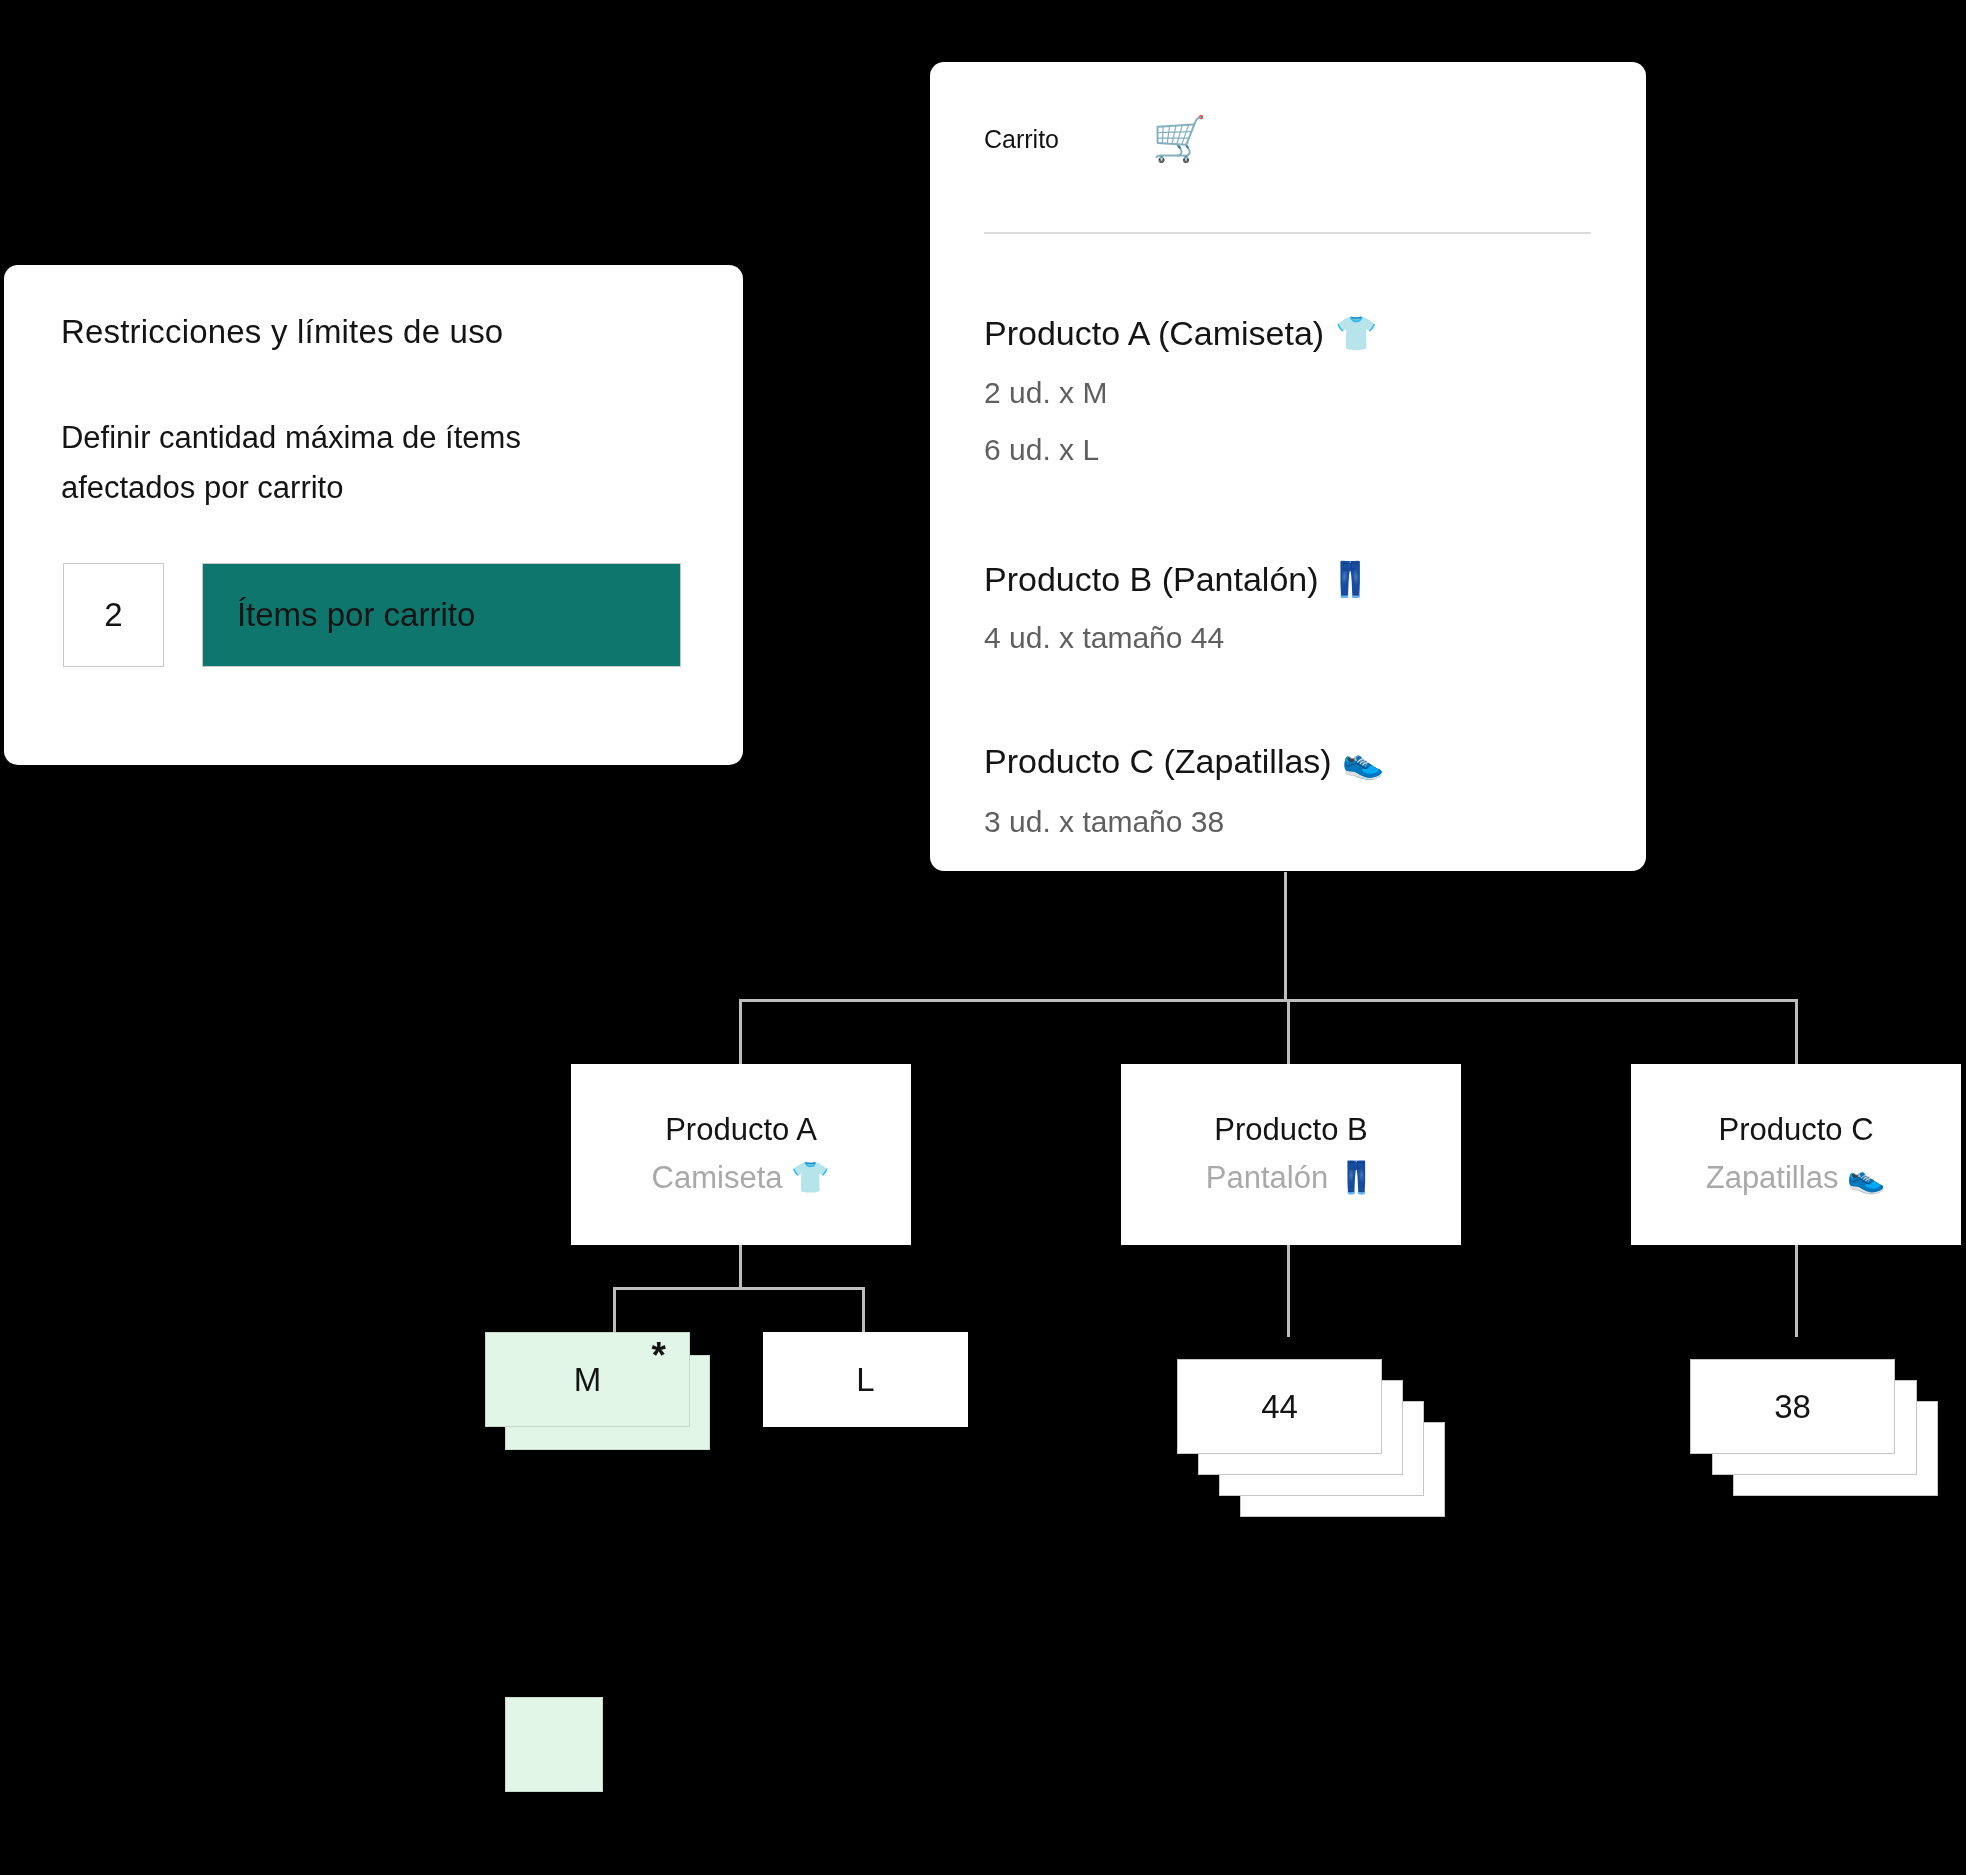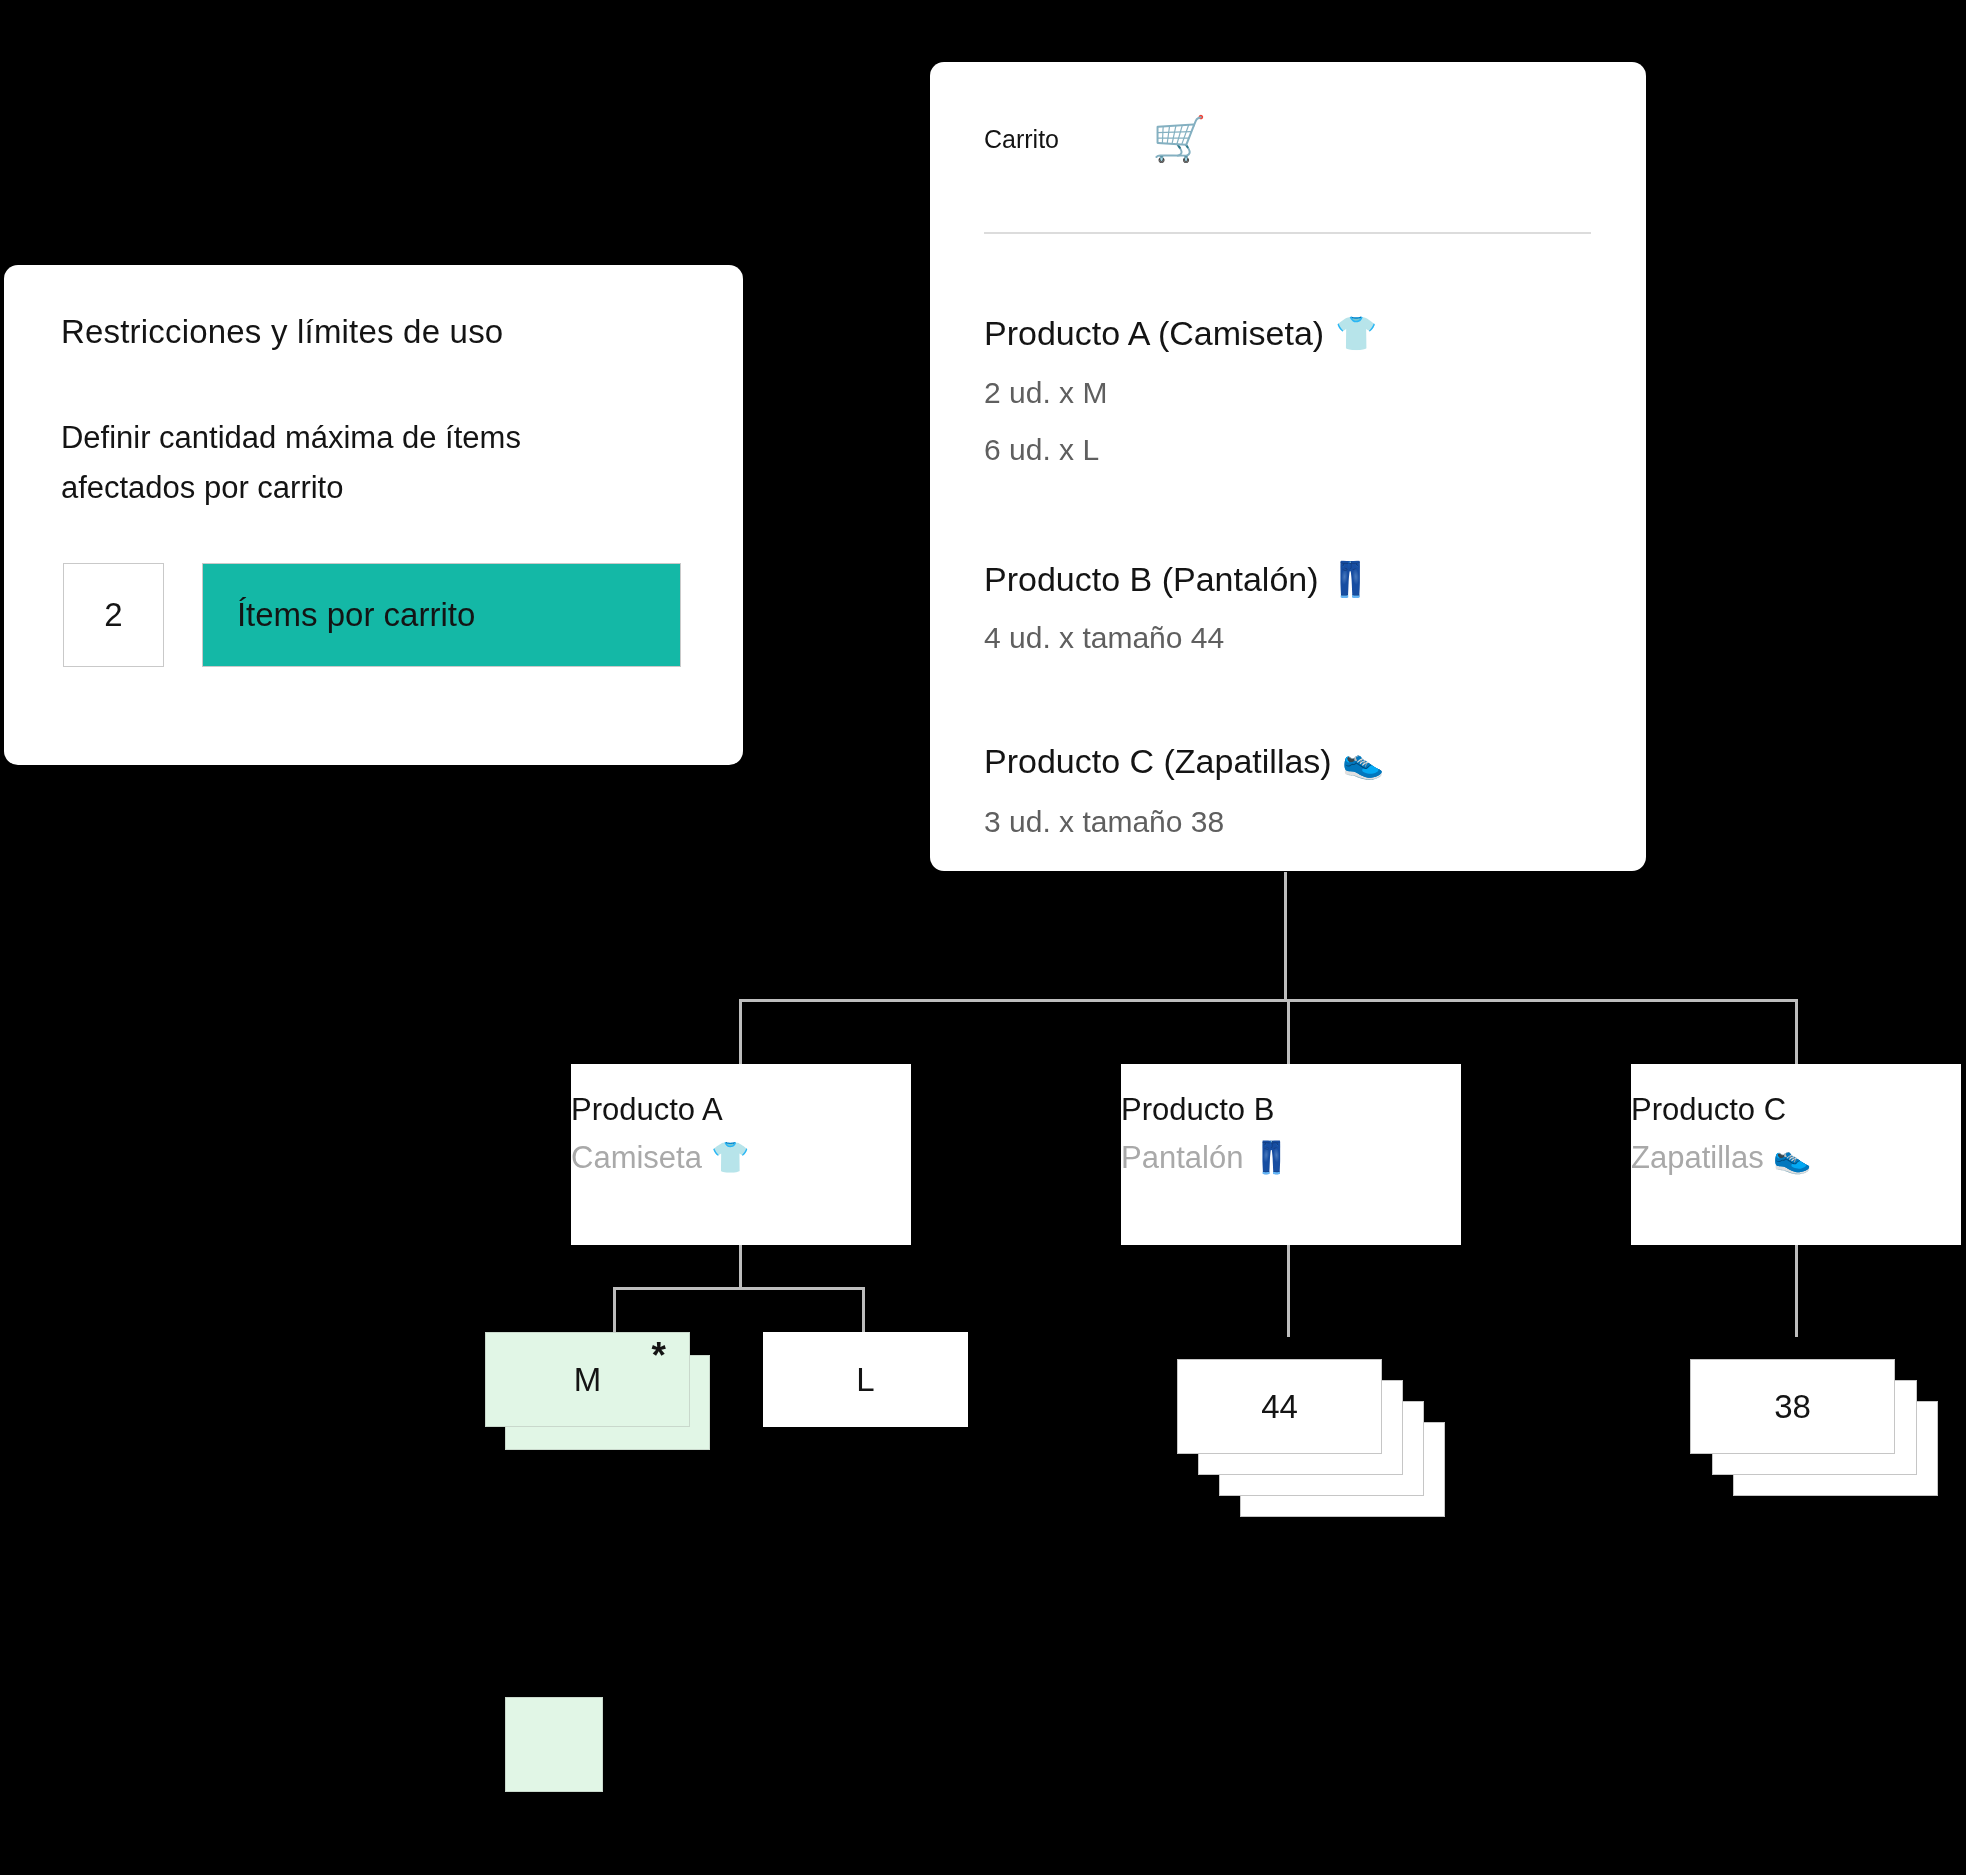--- a/index.html
+++ b/index.html
@@ -8,38 +8,38 @@
 
   .card{position:absolute;background:#fff;border-radius:14px;box-shadow:0 11px 31px rgba(0,0,0,.55);}
 
   
   #restrictions-card{left:3.9px;top:265px;width:739px;height:500px;}
   .restr-title{position:absolute;left:57px;top:48px;font-size:33px;color:#141414;letter-spacing:0.2px;}
   .restr-desc{position:absolute;left:57px;top:148px;font-size:31px;line-height:50px;color:#141414;}
   .qty-box{position:absolute;left:59px;top:298px;width:101px;height:104px;border:1.6px solid #c9c9c9;
            display:flex;align-items:center;justify-content:center;font-size:33px;color:#141414;box-sizing:border-box;background:#fff;}
   .qty-label-box{position:absolute;left:198px;top:298px;width:479px;height:104px;border:1.6px solid #c9c9c9;
-           display:flex;align-items:center;font-size:33px;color:#141414;padding-left:34px;box-sizing:border-box;background:#14b8a6;}
+           display:flex;align-items:center;font-size:33px;color:#141414;padding-left:34px;box-sizing:border-box;background:#0f766e;}
 
   
   #cart-card{left:930px;top:62px;width:716px;height:809px;}
   .cart-title-row{position:absolute;left:54px;top:51px;display:flex;align-items:center;}
   .cart-title{font-size:25px;color:#141414;}
   .cart-emoji{font-size:44px;margin-left:93px;}
   .cart-divider{position:absolute;left:54px;top:170px;width:607px;height:2.3px;background:#dcdcdc;}
   .cart-item-title{position:absolute;left:54px;font-size:34px;color:#141414;white-space:nowrap;}
   .cart-item-title .emoji{font-size:34px;margin-left:11px;}
   .cart-item-line{position:absolute;left:54px;font-size:30px;color:#5f5f5f;white-space:nowrap;}
 
   
   .conn{position:absolute;background:#bdbdbd;}
 
   
   .product-box{position:absolute;width:340px;height:181px;background:#fff;box-sizing:border-box;
-               display:flex;flex-direction:column;align-items:flex-start;padding-top:28px;}
+               display:flex;flex-direction:column;align-items:center;padding-top:48px;}
   .product-box .p-title{font-size:31px;color:#141414;white-space:nowrap;}
   .product-box .p-sub{font-size:31px;color:#a9a9a9;margin-top:11px;white-space:nowrap;}
   .product-box .p-sub .emoji{margin-left:9.3px;}
 
   
   .size-box{position:absolute;width:205px;height:95px;display:flex;align-items:center;justify-content:center;
             font-size:33px;color:#141414;box-sizing:border-box;}
   .green{background:#e1f6e6;border:1.6px solid #c9d8cc;}
   .white-bordered{background:#fff;border:1.6px solid #c6c6c6;margin-top:23px;}
   .white-plain{background:#fff;}

